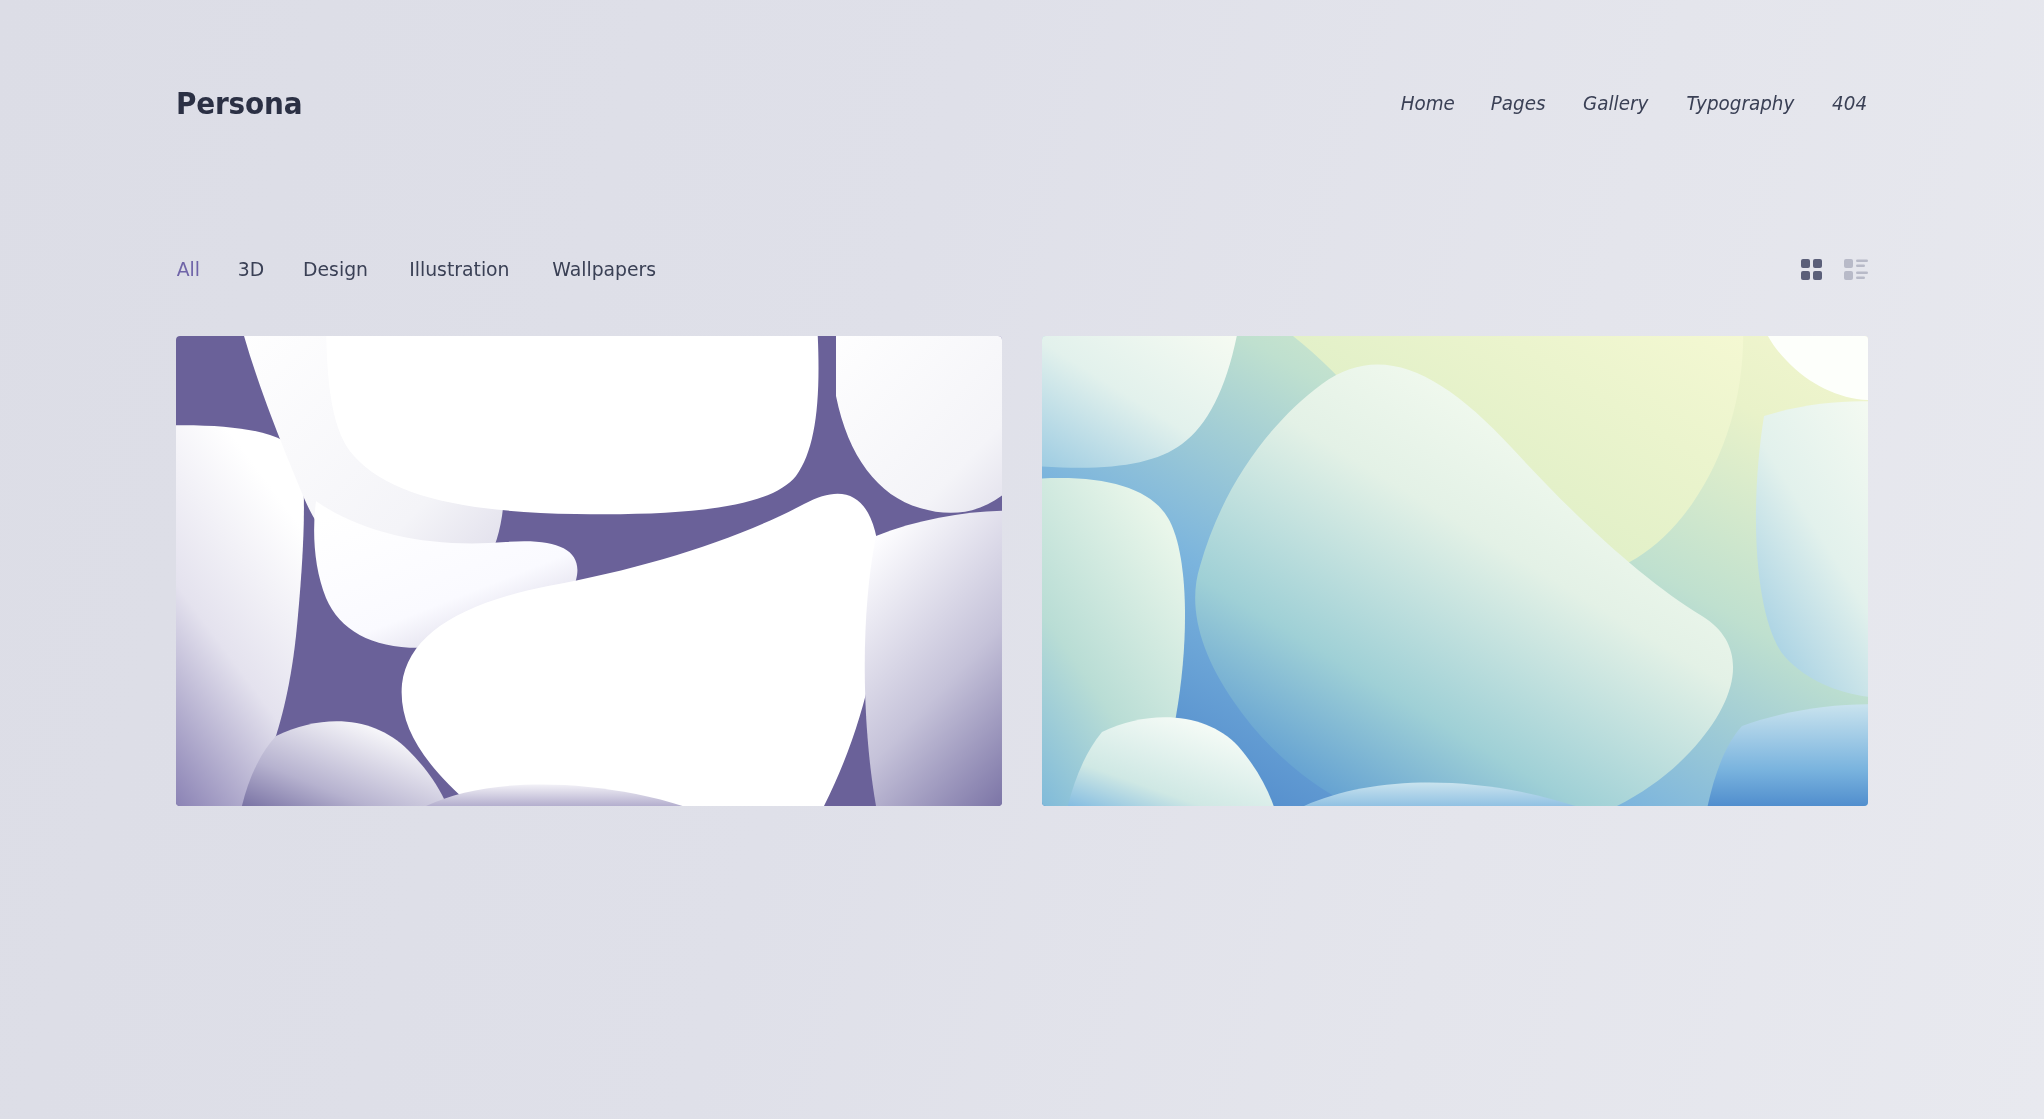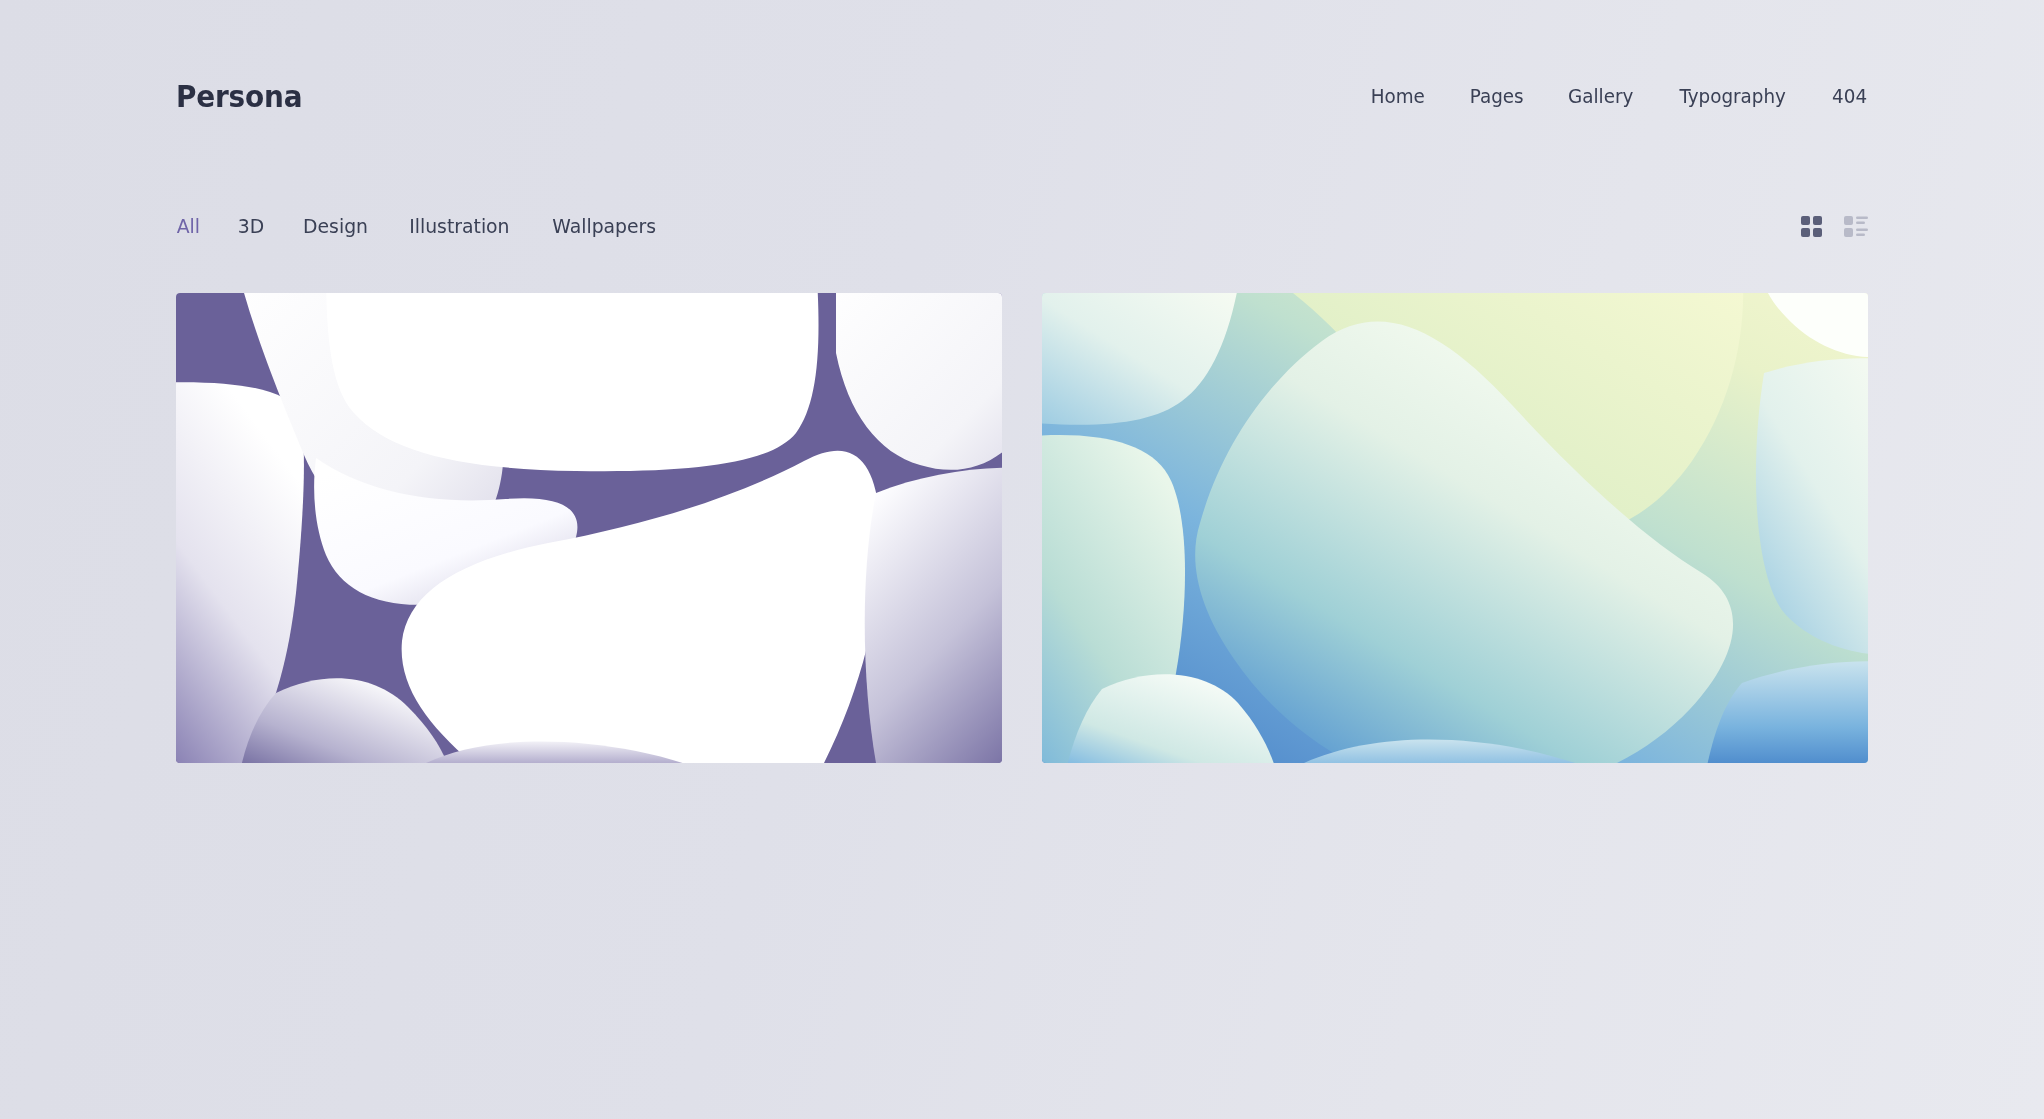--- a/index.html
+++ b/index.html
@@ -26,21 +26,21 @@
     width: 1px;
     height: 260px;
     background: linear-gradient(180deg, rgba(150,152,175,0) 0%, rgba(150,152,175,0.30) 30%, rgba(150,152,175,0.32) 70%, rgba(150,152,175,0.10) 100%);
     pointer-events: none;
   }
 
   .page {
     position: relative;
     width: 2044px;
     height: 1076px;
-    padding: 10px 176px;
+    padding: 17px 176px;
   }
 
   
   header.site-header {
     display: flex;
     align-items: center;
     justify-content: space-between;
     padding-top: 62px;
     height: 112px;
   }
@@ -54,21 +54,22 @@
     text-decoration: none;
     line-height: 1;
     transform: scaleX(0.93);
     transform-origin: left center;
   }
 
   nav.main-nav ul {
     list-style: none;
     display: flex;
     align-items: center;
-    gap: 8px;
+    gap: 0;
+    font-style: italic;
   }
   nav.main-nav li { margin-left: 0; }
   nav.main-nav li + li { margin-left: 33px; }
 
   nav.main-nav a {
     font-family: "DejaVu Sans", sans-serif;
     font-size: 19.5px;
     color: #3a4055;
     text-decoration: none;
     line-height: 1;
@@ -89,21 +90,21 @@
     line-height: 68px;
     letter-spacing: -0.6px;
     color: #2b3044;
     max-width: 1060px;
     transform: scaleX(0.90);
     transform-origin: left top;
   }
 
   
   .filter-bar {
-    margin-top: 84px;
+    margin-top: 120px;
     display: flex;
     align-items: center;
     justify-content: space-between;
     height: 40px;
     text-align: center;
   }
 
   .filters {
     display: flex;
     align-items: center;

